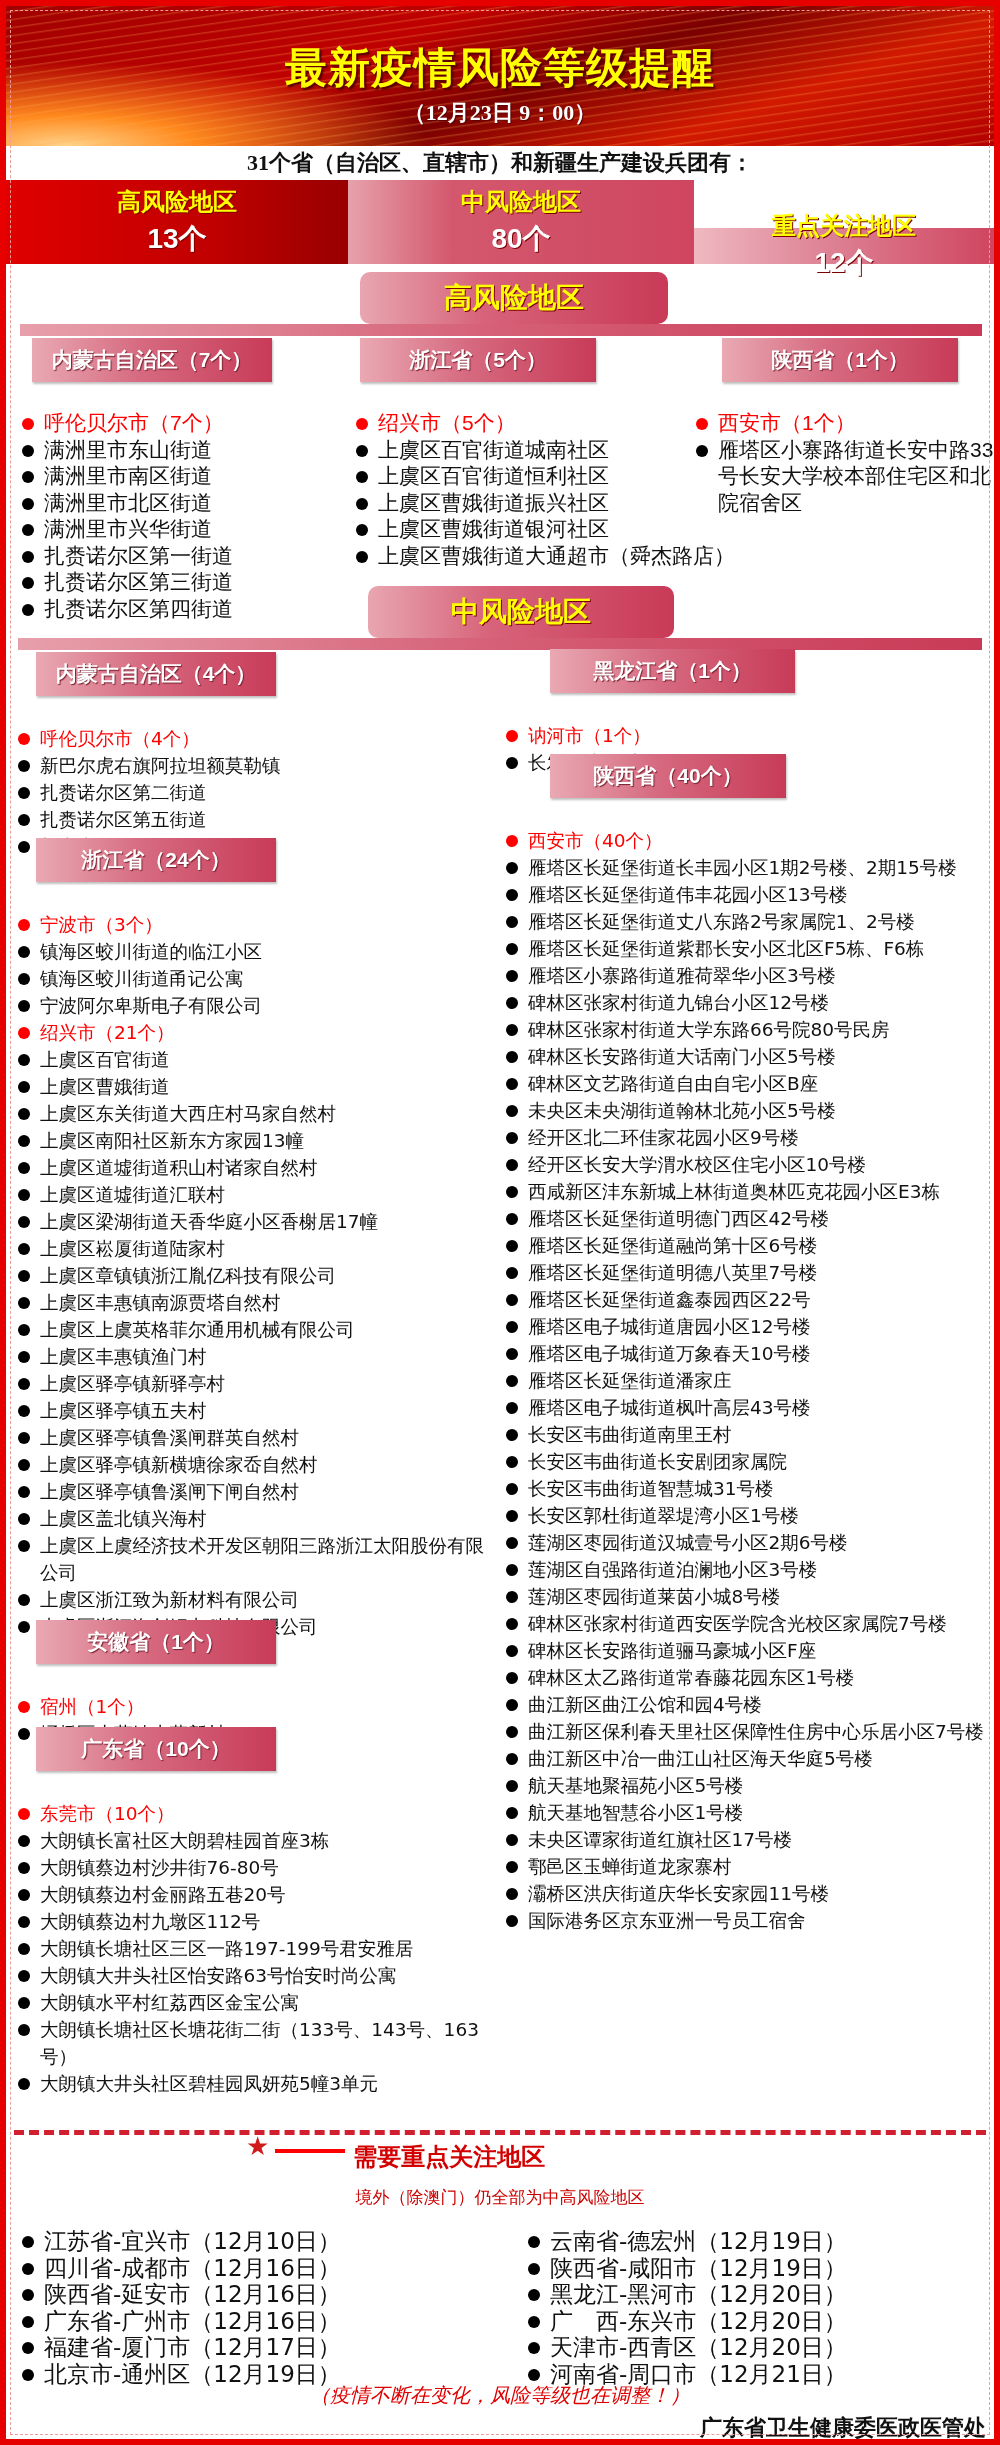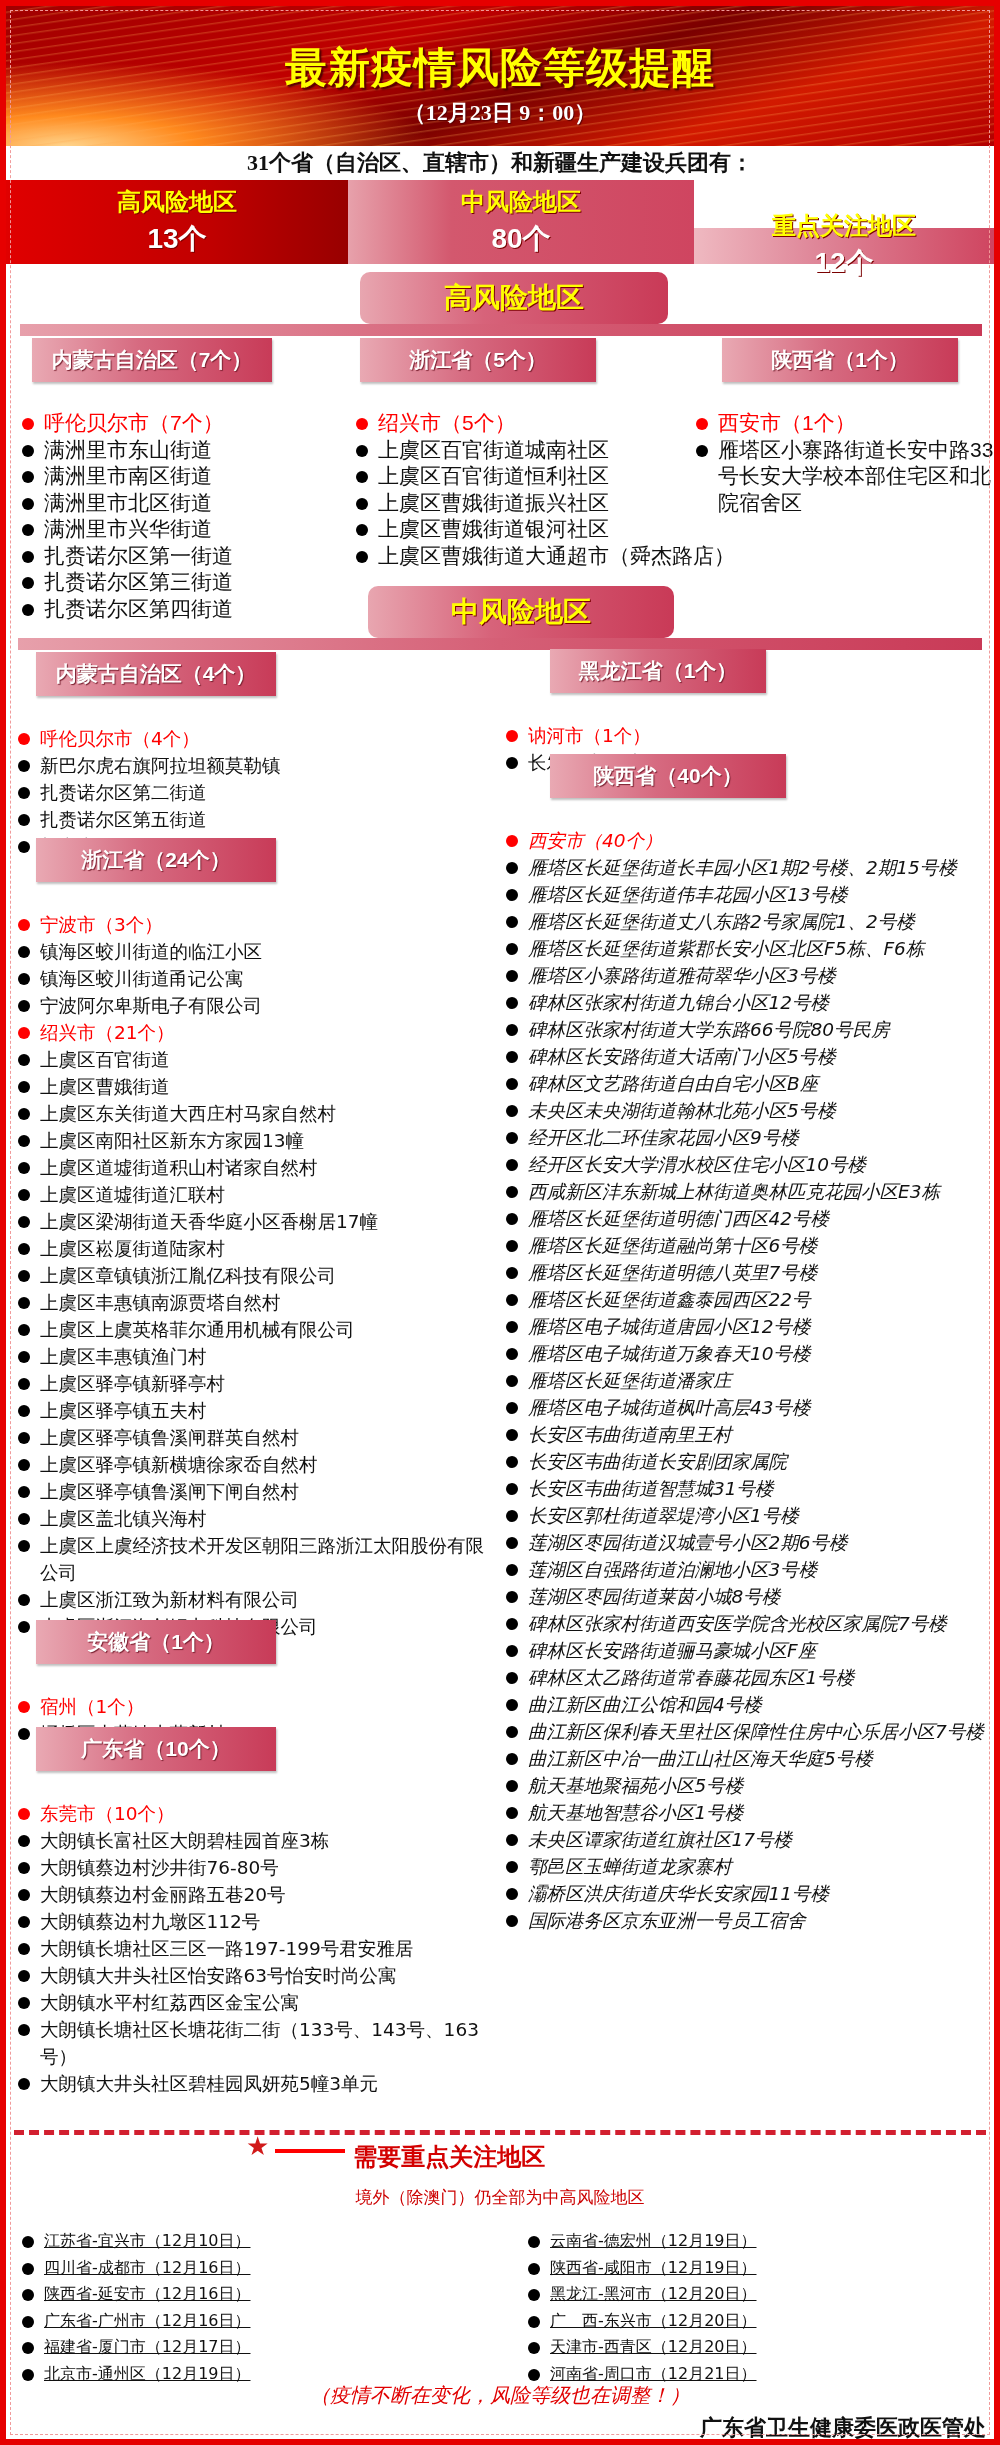--- a/index.html
+++ b/index.html
@@ -85,21 +85,21 @@
     position: absolute; left: 240px; top: 2135px; display: flex; align-items: baseline;
   }
   .tip-star { color: #d11a1a; font-size: 26px; margin-right: 4px; transform: translateY(-10px); }
   .tip-big { font-family: "Liberation Sans", sans-serif; font-weight: bold; font-size: 40px; color: #ff0000; letter-spacing: 6px; }
   .tip-dash { display: inline-block; width: 70px; height: 4px; background: #ff0000; margin: 0 8px 0 2px; transform: translateY(-12px); }
   .tip-sub { font-family: "Liberation Sans", sans-serif; font-weight: bold; font-size: 24px; color: #d30000; }
   .tip-note {
     position: absolute; left: 0; width: 988px; top: 2180px; text-align: center;
     font-family: "Liberation Sans", sans-serif; font-size: 17px; color: #cc0000;
   }
-  .tip-list li { font-family: "DejaVu Sans", sans-serif; font-size: 16px; line-height: 26.5px; text-decoration: underline; }
+  .tip-list li { font-family: "DejaVu Sans", sans-serif; font-size: 23px; line-height: 26.5px; }
   .footer-note {
     position: absolute; left: 0; width: 988px; top: 2376px; text-align: center;
     font-family: "DejaVu Serif", serif; font-size: 20px; color: #e00000; font-style: italic;
   }
   .footer-org {
     position: absolute; right: 8px; top: 2407px; font-family: "Liberation Sans", sans-serif;
     font-weight: bold; font-size: 22px; color: #111;
   }
 </style>
 </head>
@@ -212,27 +212,27 @@
         <li>大朗镇蔡边村金丽路五巷20号</li>
         <li>大朗镇蔡边村九墩区112号</li>
         <li>大朗镇长塘社区三区一路197-199号君安雅居</li>
         <li>大朗镇大井头社区怡安路63号怡安时尚公寓</li>
         <li>大朗镇水平村红荔西区金宝公寓</li>
         <li>大朗镇长塘社区长塘花街二街（133号、143号、163号）</li>
         <li>大朗镇大井头社区碧桂园凤妍苑5幢3单元</li>
       </ul>
     </div>
   <div id="mid-right">
-      <div class="prov" style="left: 544px; top: 643px; width: 216px;">黑龙江省（1个）</div>
+      <div class="prov" style="left: 544px; top: 643px; width: 245px;">黑龙江省（1个）</div>
       <ul class="list" style="left: 498px; top: 690px; width: 490px;">
         <li class="city">讷河市（1个）</li>
         <li>长发镇建设村</li>
       </ul>
       <div class="prov" style="left: 544px; top: 748px; width: 236px;">陕西省（40个）</div>
-      <ul class="list" style="left: 498px; top: 795px; width: 490px; font-style: italic;">
+      <ul class="list" style="left: 498px; top: 795px; width: 490px;">
         <li class="city">西安市（40个）</li>
         <li>雁塔区长延堡街道长丰园小区1期2号楼、2期15号楼</li>
         <li>雁塔区长延堡街道伟丰花园小区13号楼</li>
         <li>雁塔区长延堡街道丈八东路2号家属院1、2号楼</li>
         <li>雁塔区长延堡街道紫郡长安小区北区F5栋、F6栋</li>
         <li>雁塔区小寨路街道雅荷翠华小区3号楼</li>
         <li>碑林区张家村街道九锦台小区12号楼</li>
         <li>碑林区张家村街道大学东路66号院80号民房</li>
         <li>碑林区长安路街道大话南门小区5号楼</li>
         <li>碑林区文艺路街道自由自宅小区B座</li>

